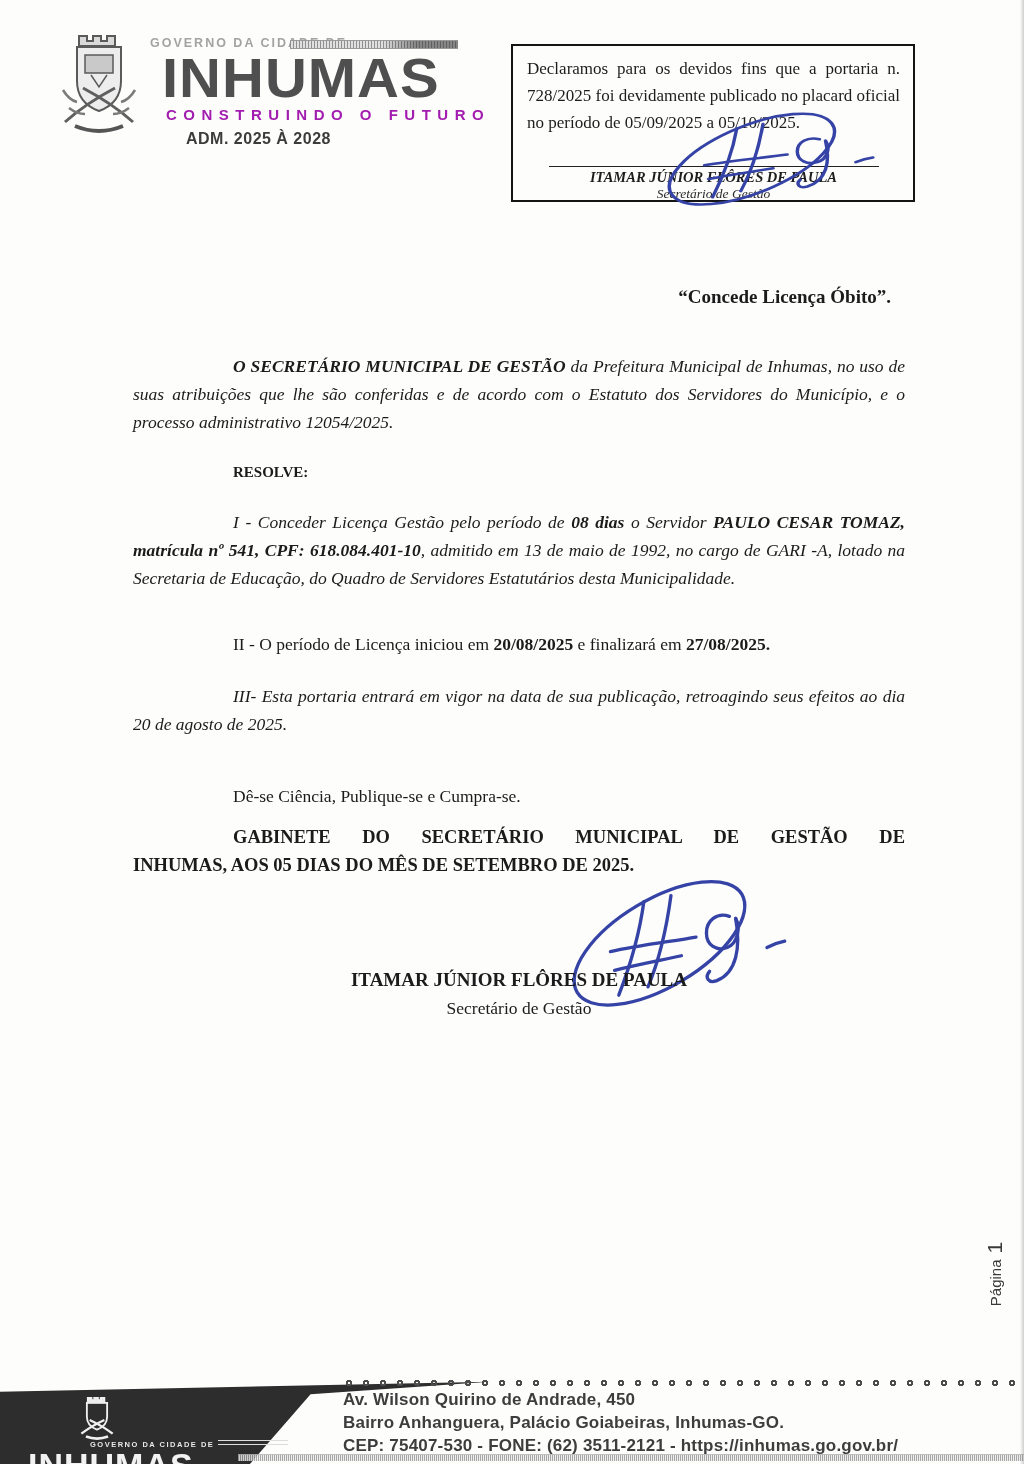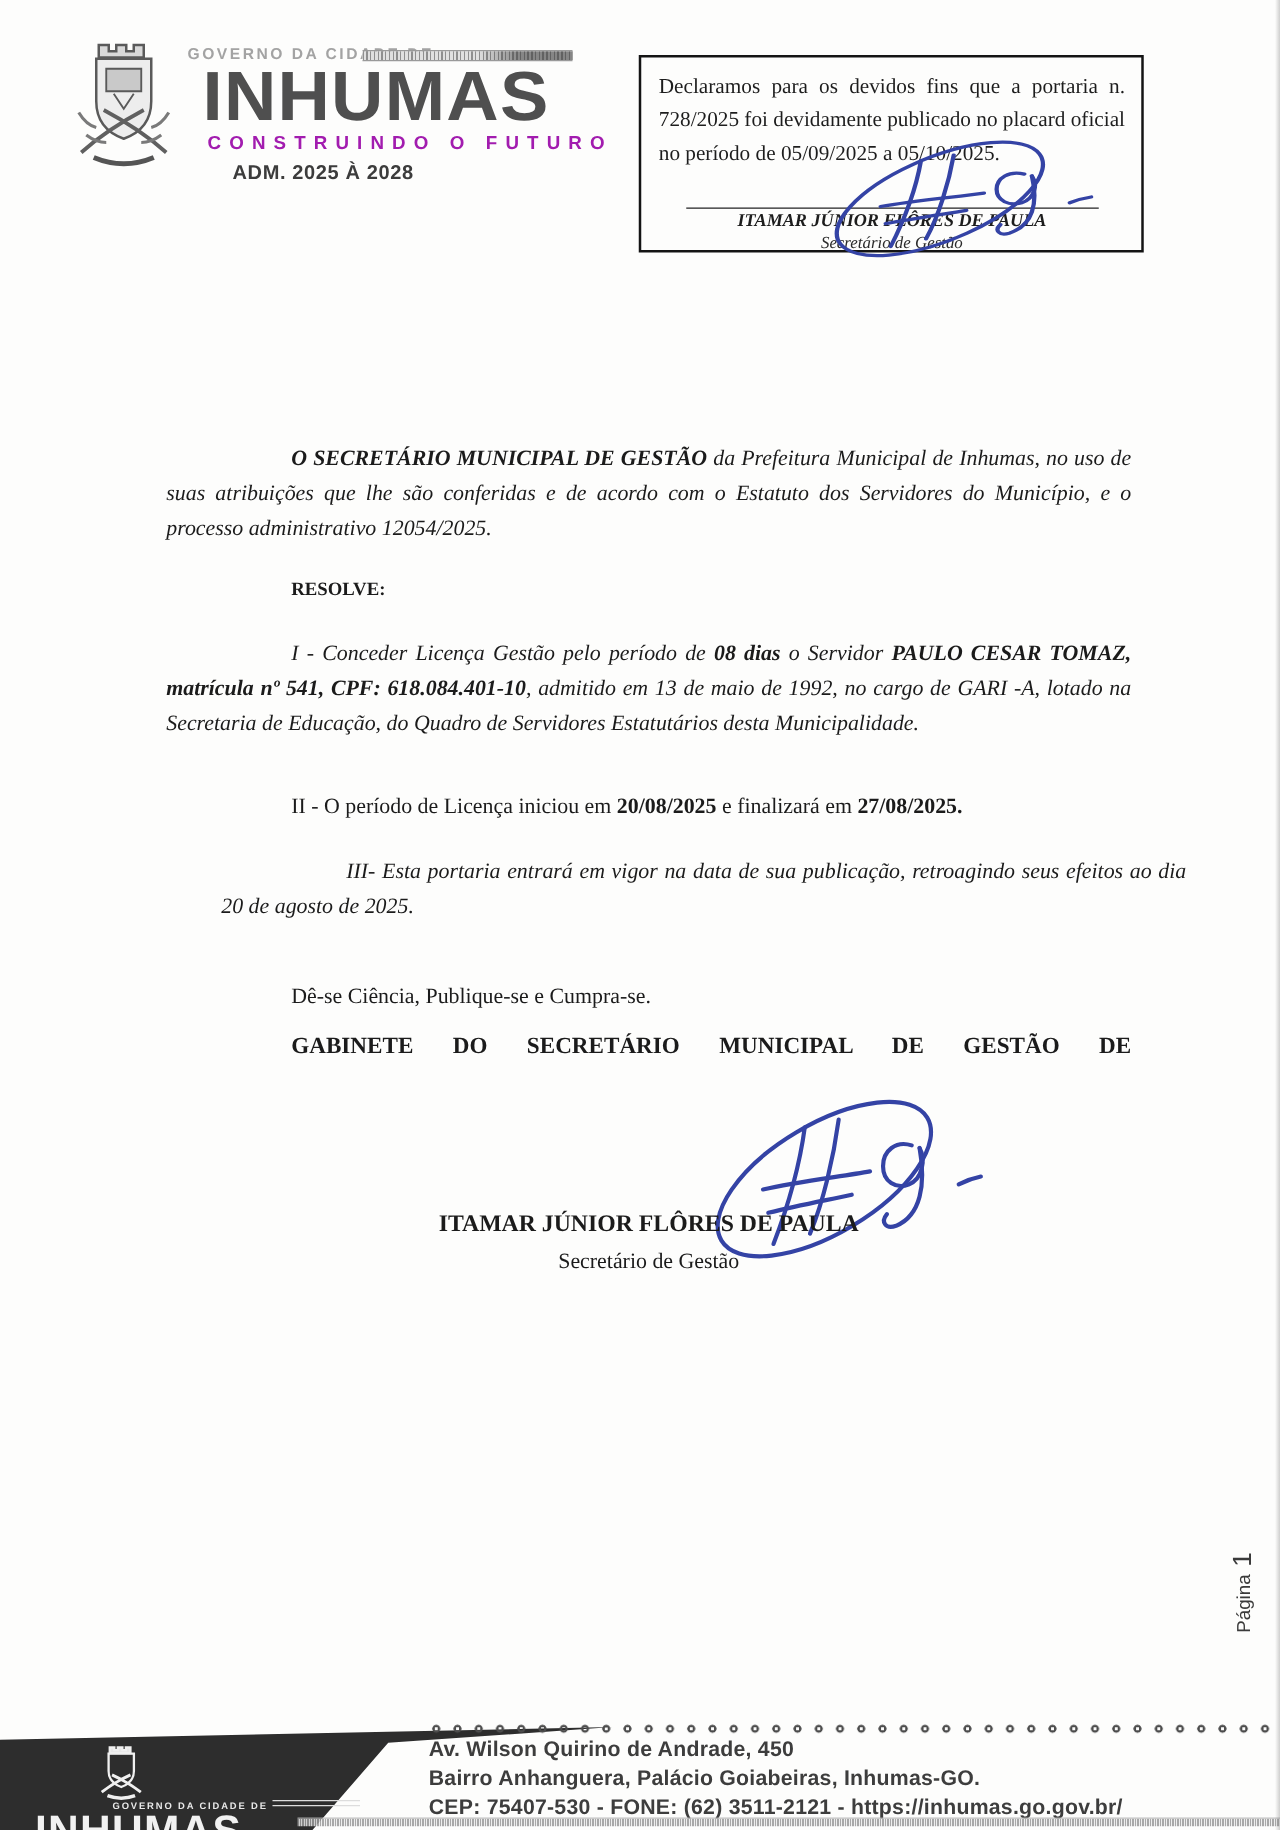--- a/index.html
+++ b/index.html
@@ -37,21 +37,21 @@
   .doc{position:absolute;left:133px;width:772px;font-size:17.5px;line-height:28px;color:#1b1b1b;}
   .jst{text-align:justify;font-style:italic;}
   .ind{text-indent:100px;}
   .b{font-weight:bold;}
   .title{top:228px;text-align:center;font-weight:bold;font-size:20px;letter-spacing:.2px;}
   .subject{top:283px;text-align:right;padding-right:14px;box-sizing:border-box;font-weight:bold;font-size:19px;}
   .preamble{top:352px;}
   .resolve{top:458px;font-weight:bold;font-size:15px;padding-left:100px;}
   .item1{top:508px;}
   .item2{top:630px;}
-  .item3{top:682px;margin-left:44px;}
+  .item3{top:682px;}
   .closing{top:782px;padding-left:100px;}
   .cabinet{top:823px;font-weight:bold;font-size:18.5px;}
   .cab1{text-align:justify;text-align-last:justify;text-indent:100px;}
   .signame{top:966px;text-align:center;font-weight:bold;font-size:19px;}
   .sigrole{top:994px;text-align:center;font-size:17.5px;}
   
   .pagenum{position:absolute;left:945px;top:1262px;width:100px;height:24px;
     transform:rotate(-90deg);font-family:"Liberation Sans",sans-serif;color:#3a3a3a;
     font-size:15px;display:flex;align-items:center;gap:6px;justify-content:center;}
   .pagenum .num{font-size:21px;}
@@ -112,35 +112,37 @@
       <path d="M88 48 C84 78 74 112 64 138"></path>
       <path d="M114 42 C110 72 102 106 92 130"></path>
       <path d="M56 96 C82 90 116 86 138 82"></path>
       <path d="M60 114 C84 108 106 104 124 100"></path>
       <path d="M170 62 C158 58 148 66 148 78 C148 90 158 96 168 92 C178 88 181 73 176 64"></path>
       <path d="M176 64 C181 92 177 116 158 124 C150 127 146 121 151 115"></path>
       <path d="M206 92 C212 89 218 87 223 86"></path>
     </svg>
   </div>
 
+  <div class="doc subject">“Concede Licença Óbito”.</div>
 
   <div class="doc preamble jst ind"><span class="b">O SECRETÁRIO MUNICIPAL DE GESTÃO</span><span> da Prefeitura Municipal de Inhumas, no uso de suas atribuições que lhe são conferidas e de acordo com o Estatuto dos Servidores do Município, e o processo administrativo 12054/2025.</span></div>
 
   <div class="doc resolve">RESOLVE:</div>
 
   <div class="doc item1 jst ind"><span>I - Conceder Licença Gestão pelo período de </span><span class="b">08 dias</span><span> o Servidor </span><span class="b">PAULO CESAR TOMAZ, matrícula nº 541, CPF: 618.084.401-10</span><span>, admitido em 13 de maio de 1992, no cargo de GARI -A, lotado na Secretaria de Educação, do Quadro de Servidores Estatutários desta Municipalidade.</span></div>
 
   <div class="doc item2 ind"><span>II - O período de Licença iniciou em </span><span class="b">20/08/2025</span><span> e finalizará em </span><span class="b">27/08/2025.</span></div>
 
   <div class="doc item3 jst ind">III- Esta portaria entrará em vigor na data de sua publicação, retroagindo seus efeitos ao dia 20 de agosto de 2025.</div>
 
   <div class="doc closing">Dê-se Ciência, Publique-se e Cumpra-se.</div>
 
   <div class="doc cabinet">
     <div class="cab1">GABINETE DO SECRETÁRIO MUNICIPAL DE GESTÃO DE</div>
+    <div>INHUMAS, AOS 05 DIAS DO MÊS DE SETEMBRO DE 2025.</div>
   </div>
 
   <div class="sig sig-main">
     <svg width="240" height="166" viewBox="0 0 230 160" preserveAspectRatio="none" fill="none" stroke="#3443a5" stroke-width="3.2" stroke-linecap="round">
       <ellipse cx="103" cy="88" rx="92" ry="42" transform="rotate(-31 103 88)"></ellipse>
       <path d="M88 48 C84 78 74 112 64 138"></path>
       <path d="M114 42 C110 72 102 106 92 130"></path>
       <path d="M56 96 C82 90 116 86 138 82"></path>
       <path d="M60 114 C84 108 106 104 124 100"></path>
       <path d="M170 62 C158 58 148 66 148 78 C148 90 158 96 168 92 C178 88 181 73 176 64"></path>

